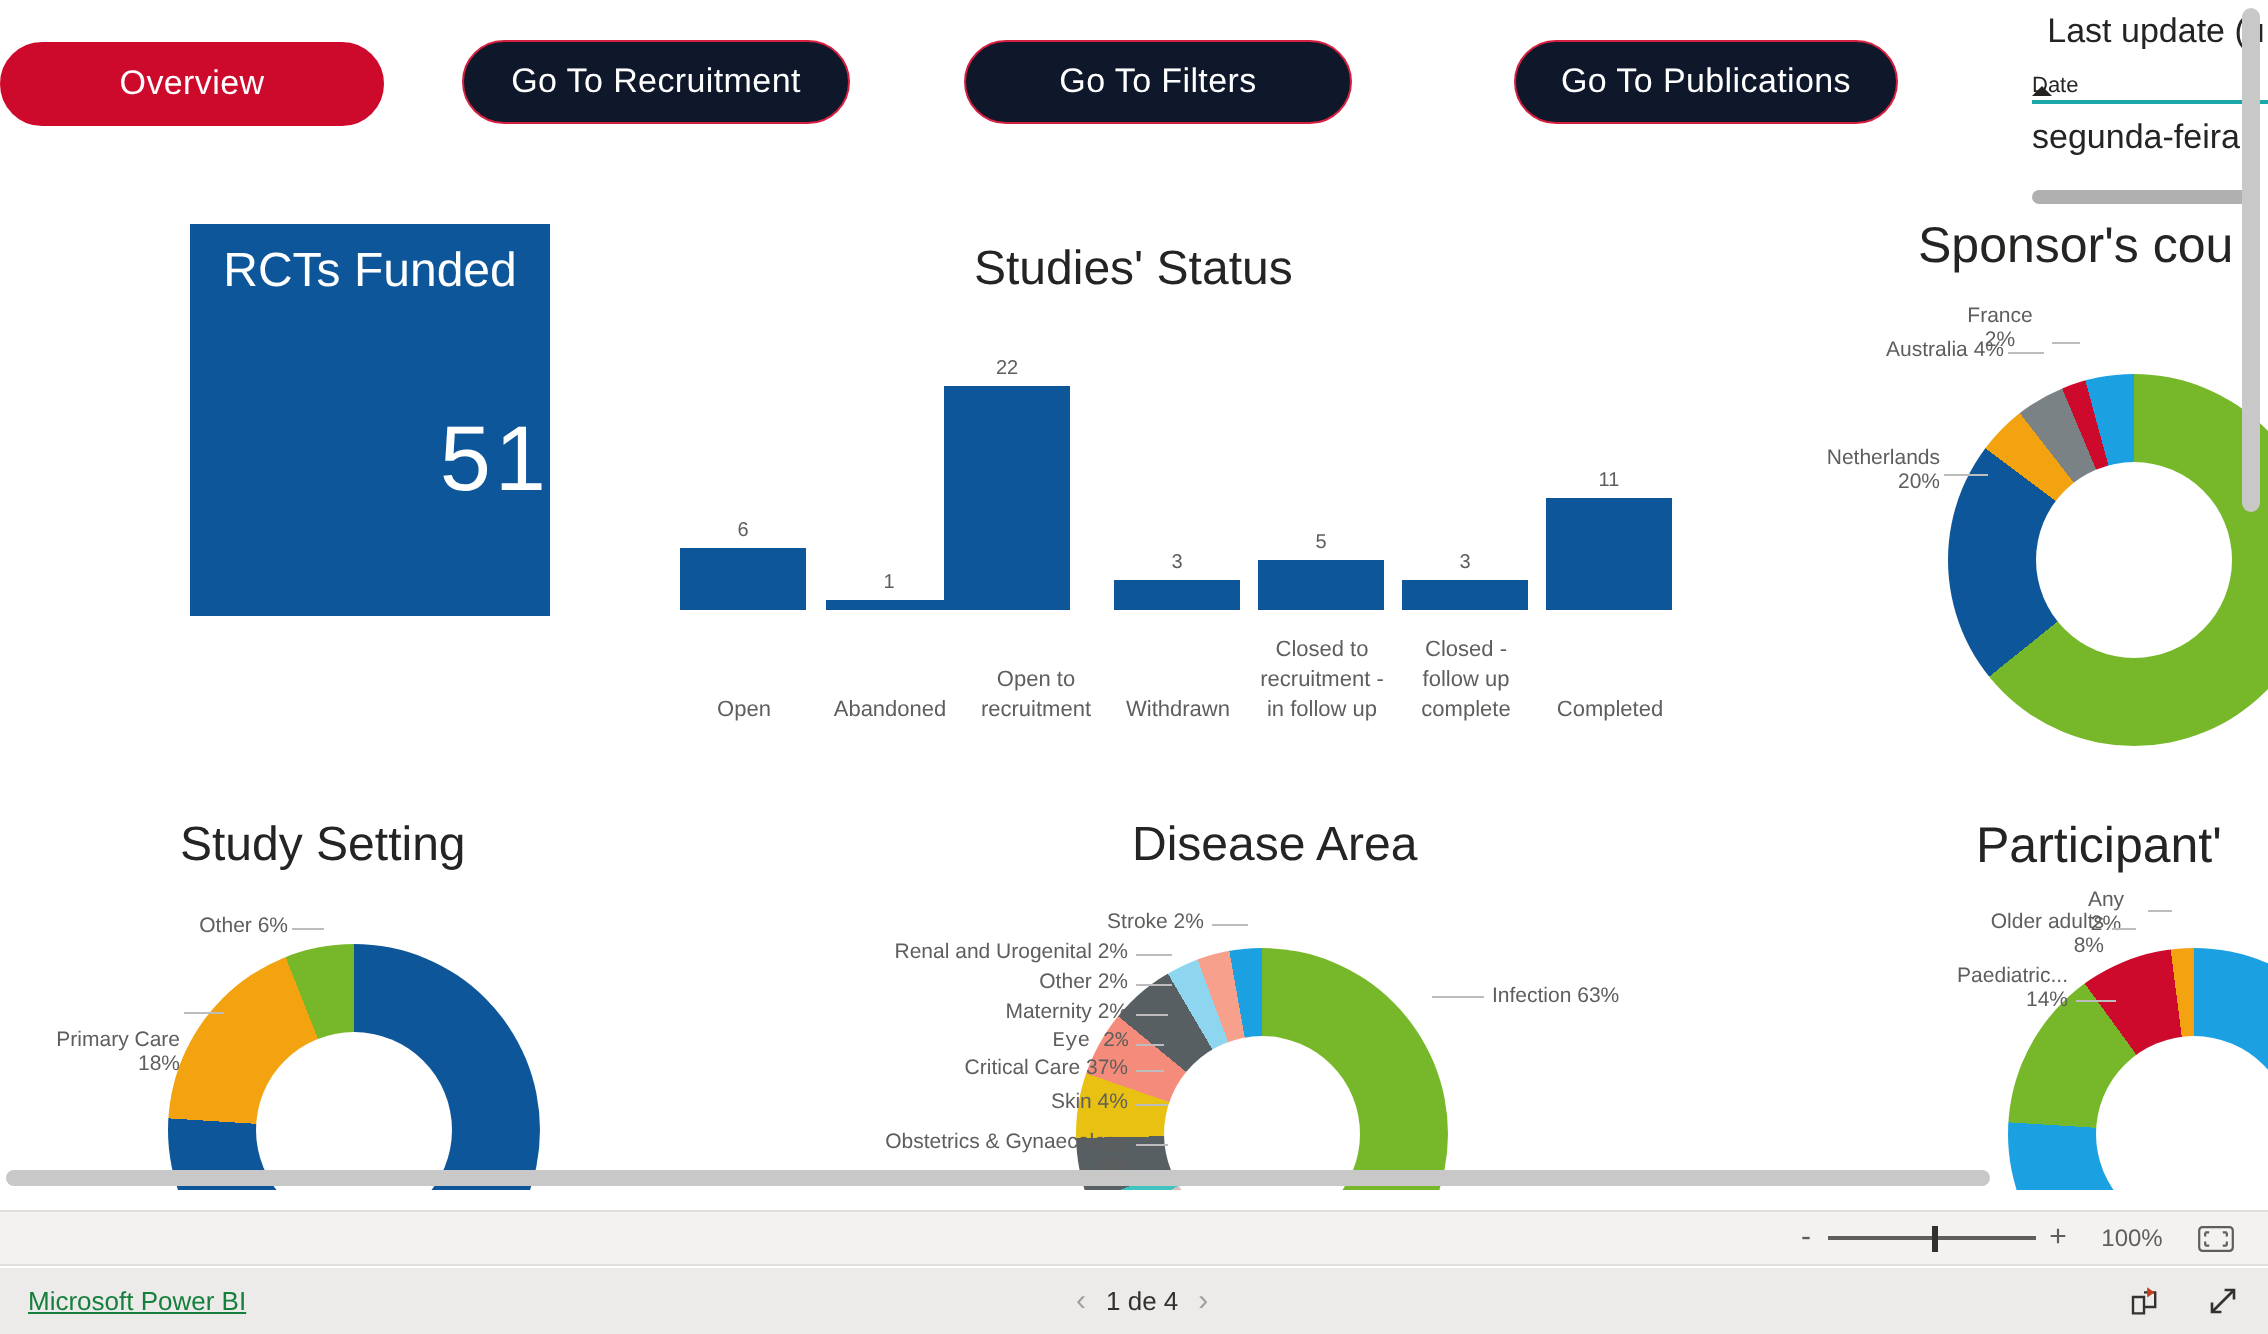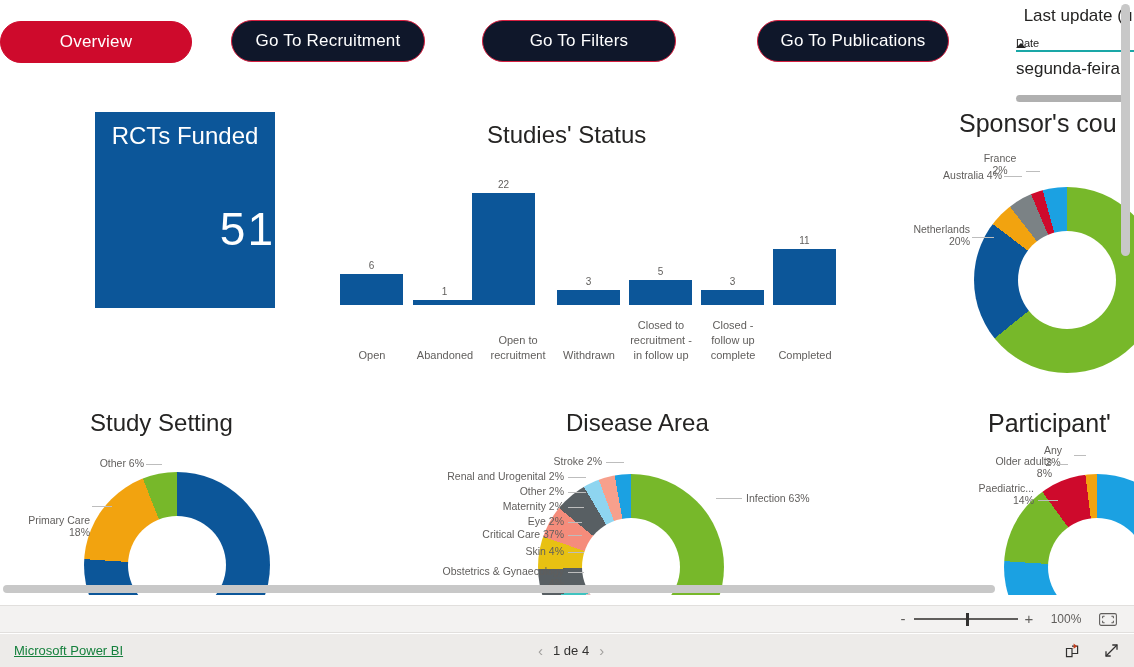--- a/index.html
+++ b/index.html
@@ -264,21 +264,21 @@
         <div class="dlabel left" style="left: 226px; top: 40px;">Infection 63%</div>
         <div class="leader" style="left: 196px; top: 46px; width: 26px; height: 1px;"></div>
         <div class="dlabel r" style="left: 18px; top: 3px; width: 64px; white-space: normal;">Stroke 2%</div>
         <div class="leader" style="left: 86px; top: 10px; width: 18px; height: 1px;"></div>
         <div class="dlabel r" style="left: -94px; top: 18px; width: 138px; white-space: normal;">Renal and Urogenital 2%</div>
         <div class="leader" style="left: 48px; top: 25px; width: 18px; height: 1px;"></div>
         <div class="dlabel r" style="left: -24px; top: 33px; width: 68px; white-space: normal;">Other 2%</div>
         <div class="leader" style="left: 48px; top: 40px; width: 18px; height: 1px;"></div>
         <div class="dlabel r" style="left: -48px; top: 48px; width: 92px; white-space: normal;">Maternity 2%</div>
         <div class="leader" style="left: 48px; top: 55px; width: 16px; height: 1px;"></div>
-        <div class="dlabel r" style="left: -24px; top: 63px; width: 68px; white-space: normal;">Eye 2%</div>
+        <div class="dlabel r" style="left: -24px; top: 63px; width: 68px; white-space: normal; font-family: Liberation Mono, monospace;">Eye 2%</div>
         <div class="leader" style="left: 48px; top: 70px; width: 14px; height: 1px;"></div>
         <div class="dlabel r" style="left: -60px; top: 76px; width: 104px; white-space: normal;">Critical Care 37%</div>
         <div class="leader" style="left: 48px; top: 83px; width: 14px; height: 1px;"></div>
         <div class="dlabel r" style="left: -28px; top: 93px; width: 72px; white-space: normal;">Skin 4%</div>
         <div class="leader" style="left: 48px; top: 100px; width: 16px; height: 1px;"></div>
         <div class="dlabel r" style="left: -108px; top: 113px; width: 152px; white-space: normal;">Obstetrics &amp; Gynaecology<br>4%</div>
         <div class="leader" style="left: 48px; top: 120px; width: 16px; height: 1px;"></div>
       </div>
 
     <div class="donut-wrap" id="donut-particip" style="left:1000px; top:452px; width:230px; height:215px;">

